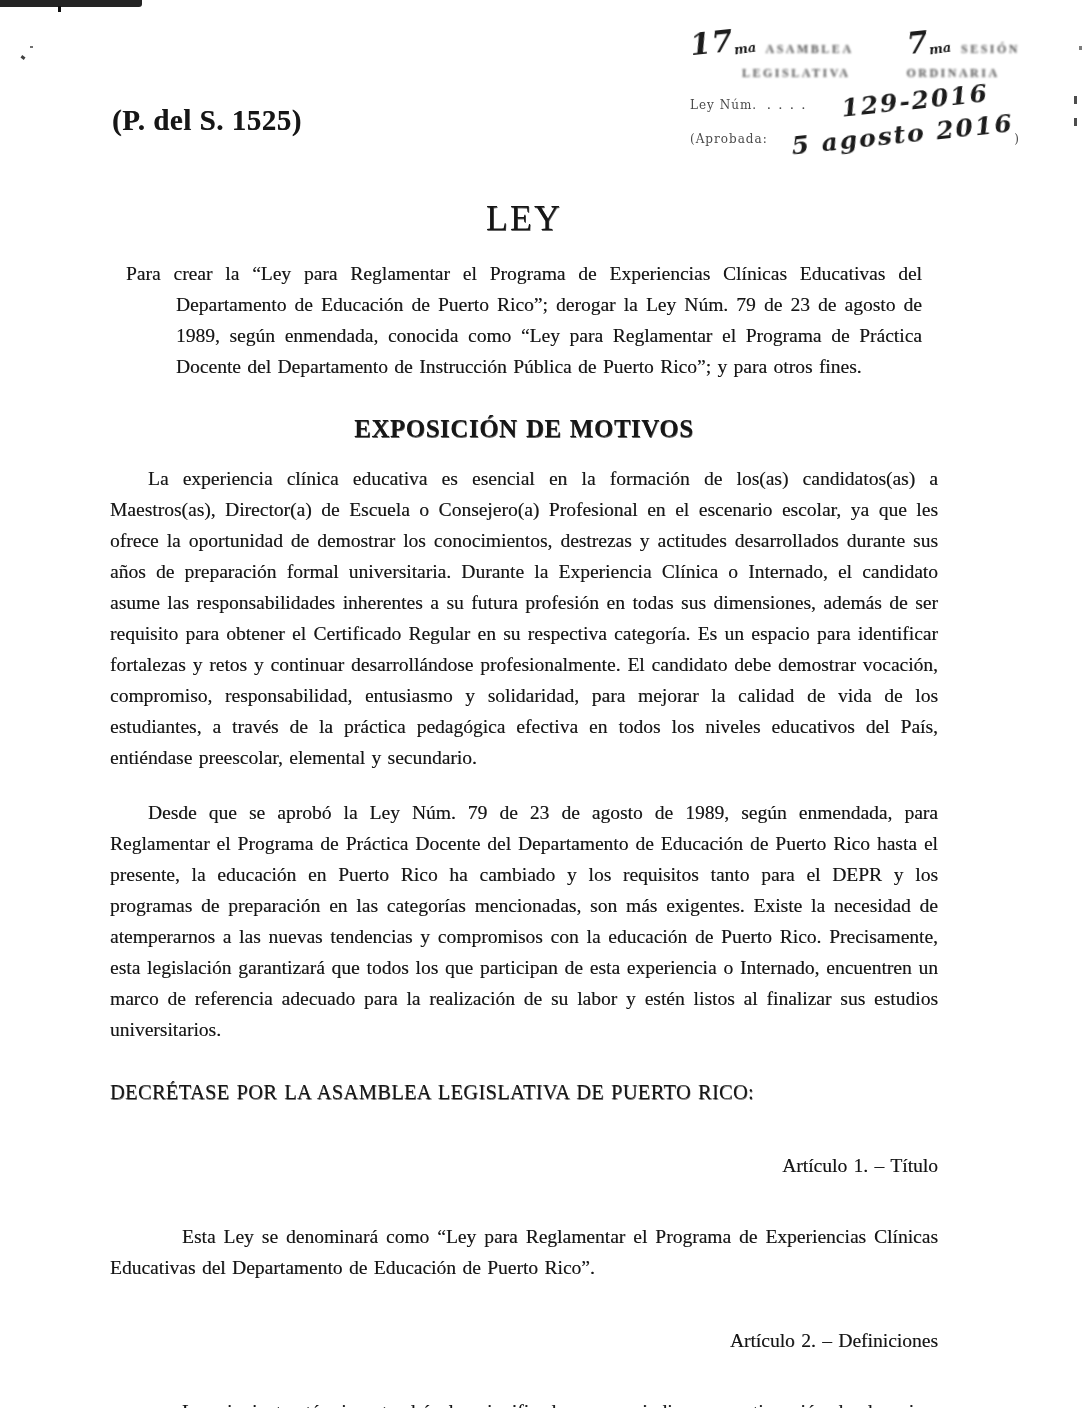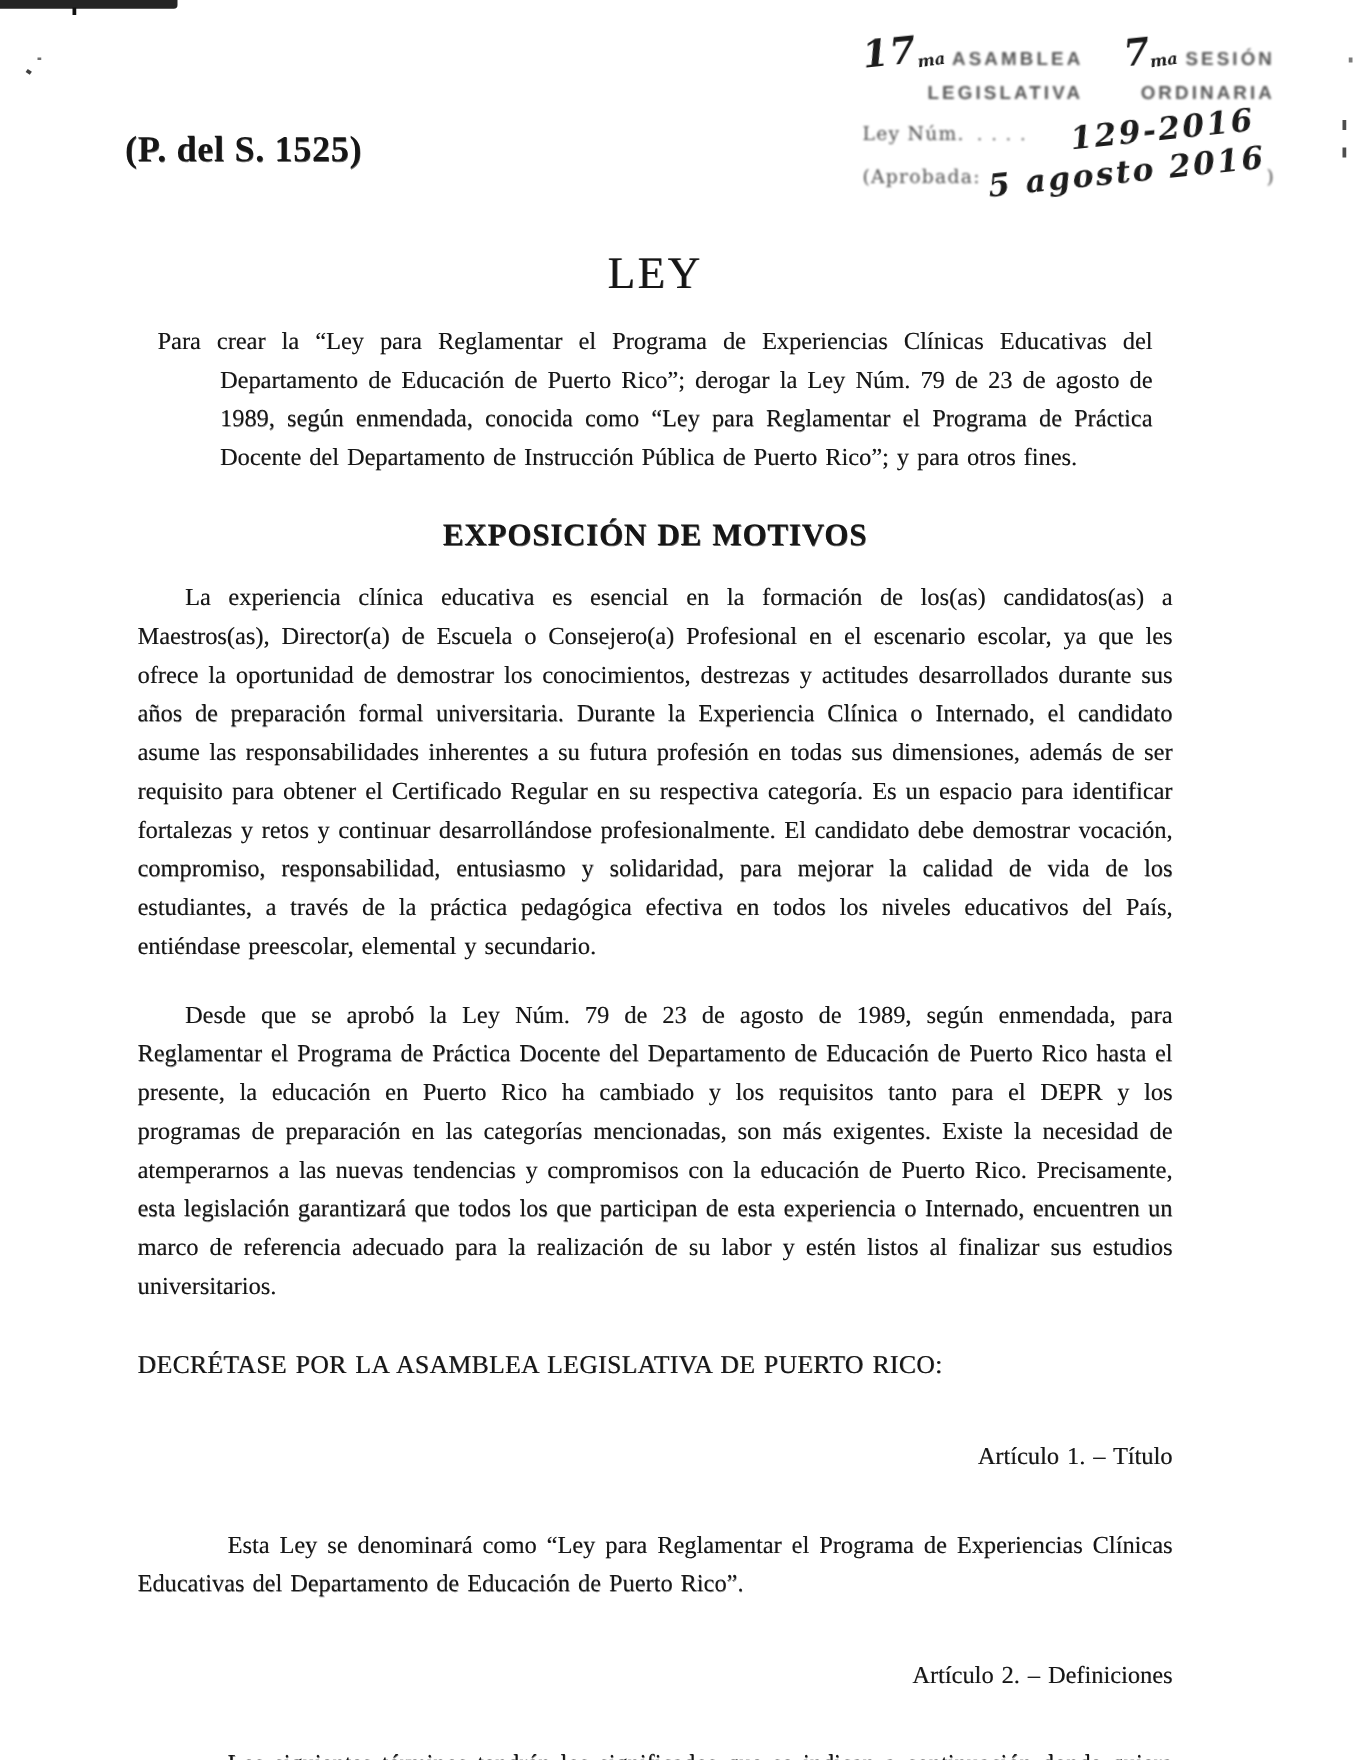--- a/index.html
+++ b/index.html
@@ -23,21 +23,21 @@
   .art-top-tick { left: 58px; top: 6px; width: 3px; height: 6px; }
   .art-speck-1 { left: 21px; top: 56px; width: 4px; height: 3px; transform: rotate(35deg); opacity:.8; }
   .art-speck-2 { left: 30px; top: 46px; width: 3px; height: 2px; opacity:.6; }
   .art-speck-r1 { left: 1074px; top: 96px; width: 3px; height: 8px; opacity:.75; }
   .art-speck-r2 { left: 1074px; top: 118px; width: 3px; height: 8px; opacity:.75; }
   .art-speck-r3 { left: 1079px; top: 46px; width: 3px; height: 4px; opacity:.55; }
 
   
   .bill-number {
     position: absolute;
-    left: 100px;
+    left: 112px;
     top: 104px;
     font-size: 29px;
     font-weight: bold;
     letter-spacing: 0.5px;
     text-shadow: 0.4px 0.4px 0 rgba(0,0,0,.55);
   }
 
   
   .stamp {
     position: absolute;
@@ -53,30 +53,30 @@
     font-weight: bold;
     color: #1c1c1c;
     display: inline-block;
     transform: rotate(-6deg);
     filter: blur(0.3px);
   }
   .hand-big { font-size: 30px; letter-spacing: 1px; }
   .hand-sup { font-size: 13px; vertical-align: 16px; transform: rotate(-8deg); }
   .hand-mid { font-size: 25px; letter-spacing: 2px; }
   .stamped {
-    font-family: Liberation Sans, sans-serif;
-    font-size: 15px;
+    font-family: Liberation Serif, serif;
+    font-size: 12px;
     font-weight: 600;
     letter-spacing: 2.5px;
     color: #5d5d5d;
     filter: blur(0.8px) contrast(1.2);
   }
   .stamp-label {
     font-family: "DejaVu Serif", serif;
-    font-size: 15px;
+    font-size: 12px;
     color: #4a4a4a;
     filter: blur(0.7px);
     letter-spacing: 1px;
   }
   .stamp-dots { color:#4a4a4a; filter: blur(0.7px); font-size: 15px; letter-spacing: 2px; }
   .sp-sm { width: 10px; display:inline-block; }
   .sp-md { width: 34px; display:inline-block; }
   .sp-lg { width: 56px; display:inline-block; }
 
   

